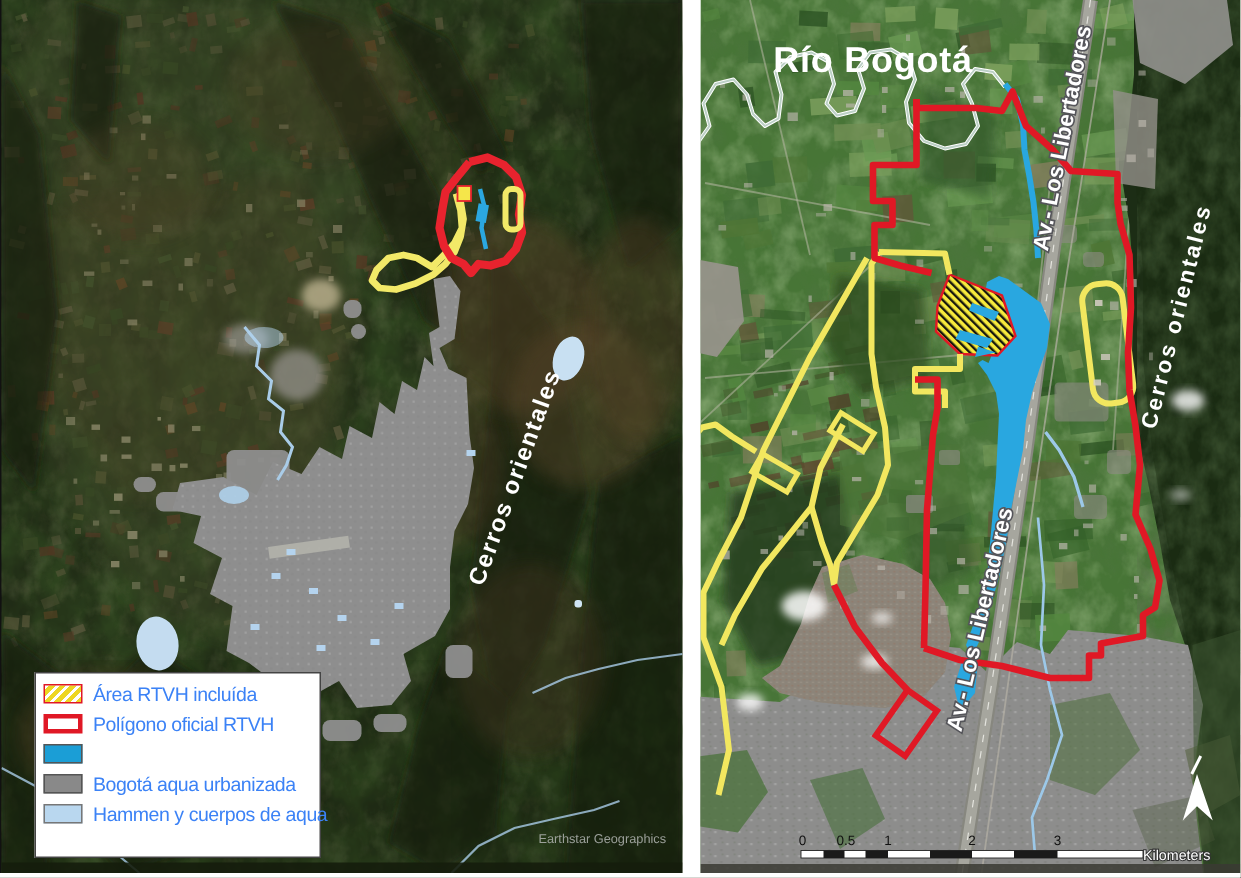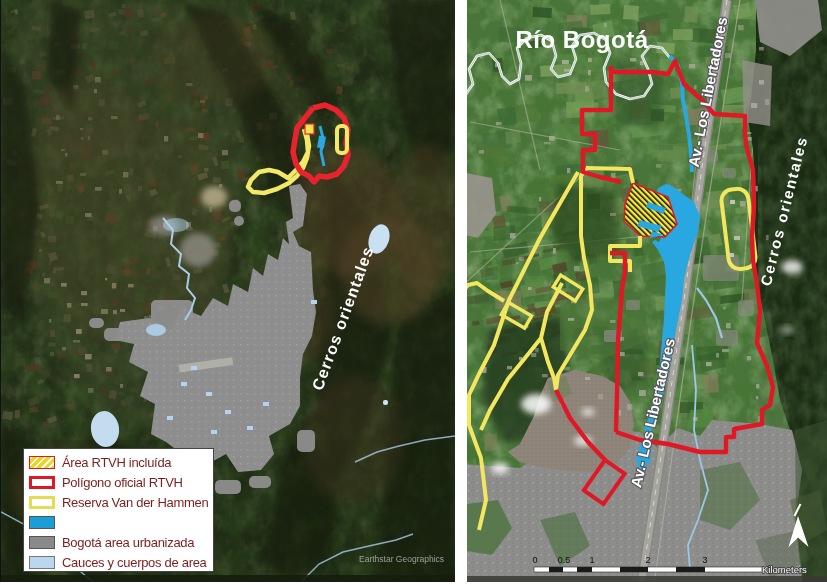--- a/index.html
+++ b/index.html
@@ -1,21 +1,21 @@
 <!DOCTYPE html>
 <html><head><meta charset="utf-8"><style>
 html,body{margin:0;padding:0;background:#fff;}
 #page{position:relative;width:827px;height:585px;overflow:hidden;background:#fff;font-family:"Liberation Sans",sans-serif;}
 #lp{position:absolute;left:1px;top:0;width:454px;height:582px;}
 #rp{position:absolute;left:467px;top:0;width:360px;height:582px;}
 #lborder{position:absolute;left:0;top:0;width:1.5px;height:582px;background:#111;}
 #legend{position:absolute;left:23px;top:448px;width:191px;height:124px;background:#fff;border:1px solid #444;box-sizing:border-box;padding:3px 0 0 5px;z-index:5;}
 .lrow{height:20px;display:flex;align-items:center;}
 .sw{display:inline-block;width:26px;height:13px;box-sizing:border-box;margin-right:7px;flex:none;}
-.ltxt{font-size:13px;color:#7f1d1d;white-space:nowrap;letter-spacing:-0.3px;}
+.ltxt{font-size:13px;color:#3b82f6;white-space:nowrap;letter-spacing:-0.3px;}
 </style></head>
 <body>
 
 <div id="page">
 
 <div id="lborder"></div>
 
 <svg id="lp" width="454" height="582" viewBox="0 0 454 582">
 
 <defs>
@@ -1057,27 +1057,23 @@
 <div id="legend">
 <div class="lrow">
         <span class="sw" style="background:repeating-linear-gradient(135deg,#fff 0 2px,#edd622 2px 5px);border:1.6px solid #e01825"></span>
         <span class="ltxt">Área RTVH incluída</span>
       </div>
 <div class="lrow">
         <span class="sw" style="border:3.5px solid #e01825;background:#fff"></span>
         <span class="ltxt">Polígono oficial RTVH</span>
       </div>
 <div class="lrow">
-        <span class="sw" style="border:3.5px solid #e5dc55;background:#fff"></span>
-        <span class="ltxt">Reserva Van der Hammen</span>
-      </div>
-<div class="lrow">
         <span class="sw" style="background:#1b9ed6;border:1px solid #555"></span>
       </div>
 <div class="lrow">
         <span class="sw" style="background:#898989;border:1px solid #555"></span>
-        <span class="ltxt">Bogotá area urbanizada</span>
+        <span class="ltxt">Bogotá aqua urbanizada</span>
       </div>
 <div class="lrow">
         <span class="sw" style="background:#b9d7ef;border:1px solid #777"></span>
-        <span class="ltxt">Cauces y cuerpos de area</span>
+        <span class="ltxt">Hammen y cuerpos de aqua</span>
       </div>
 </div>
 </div>
 </body></html>

